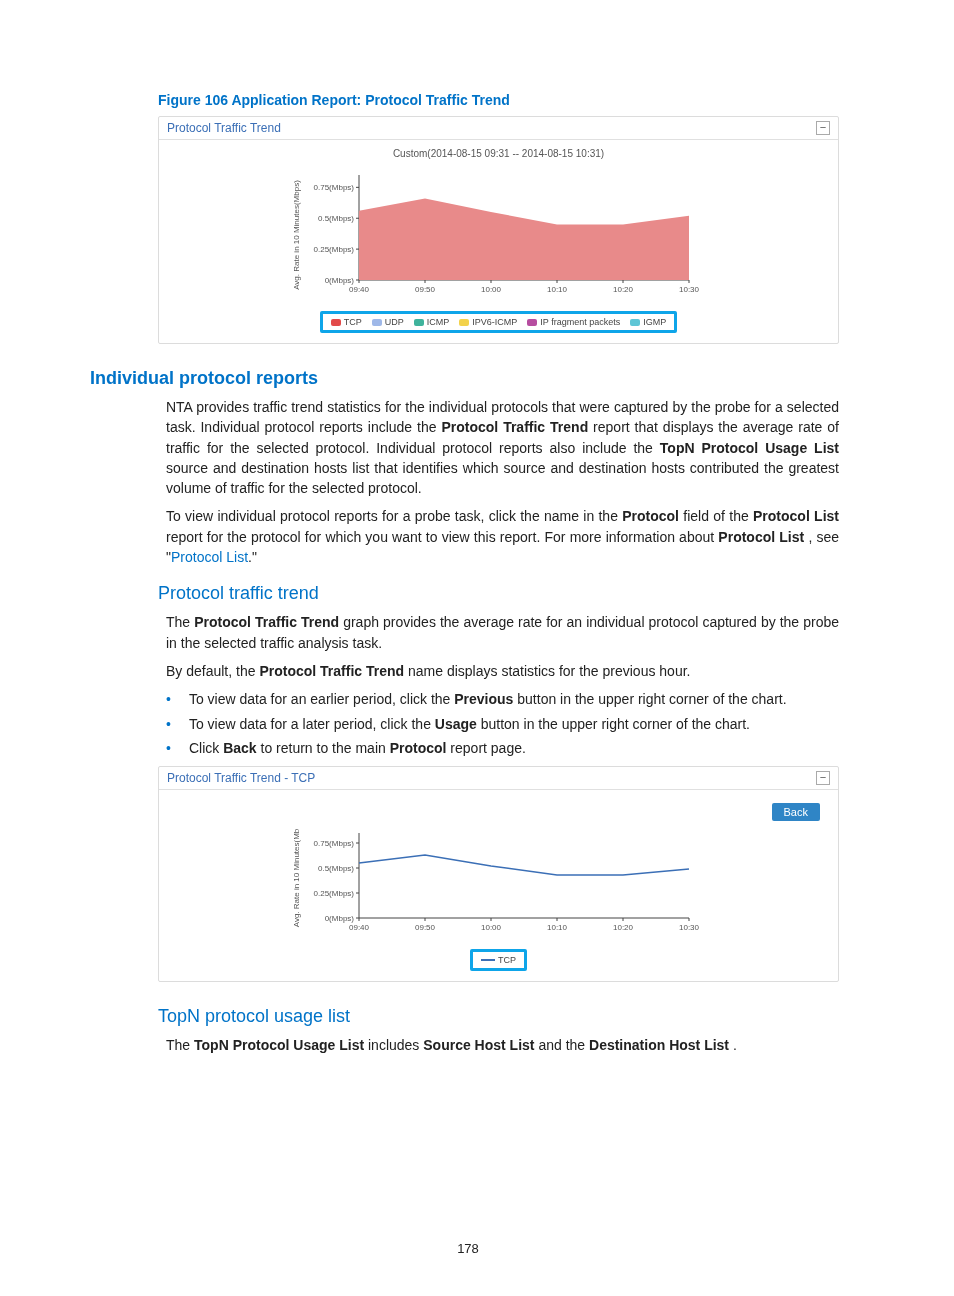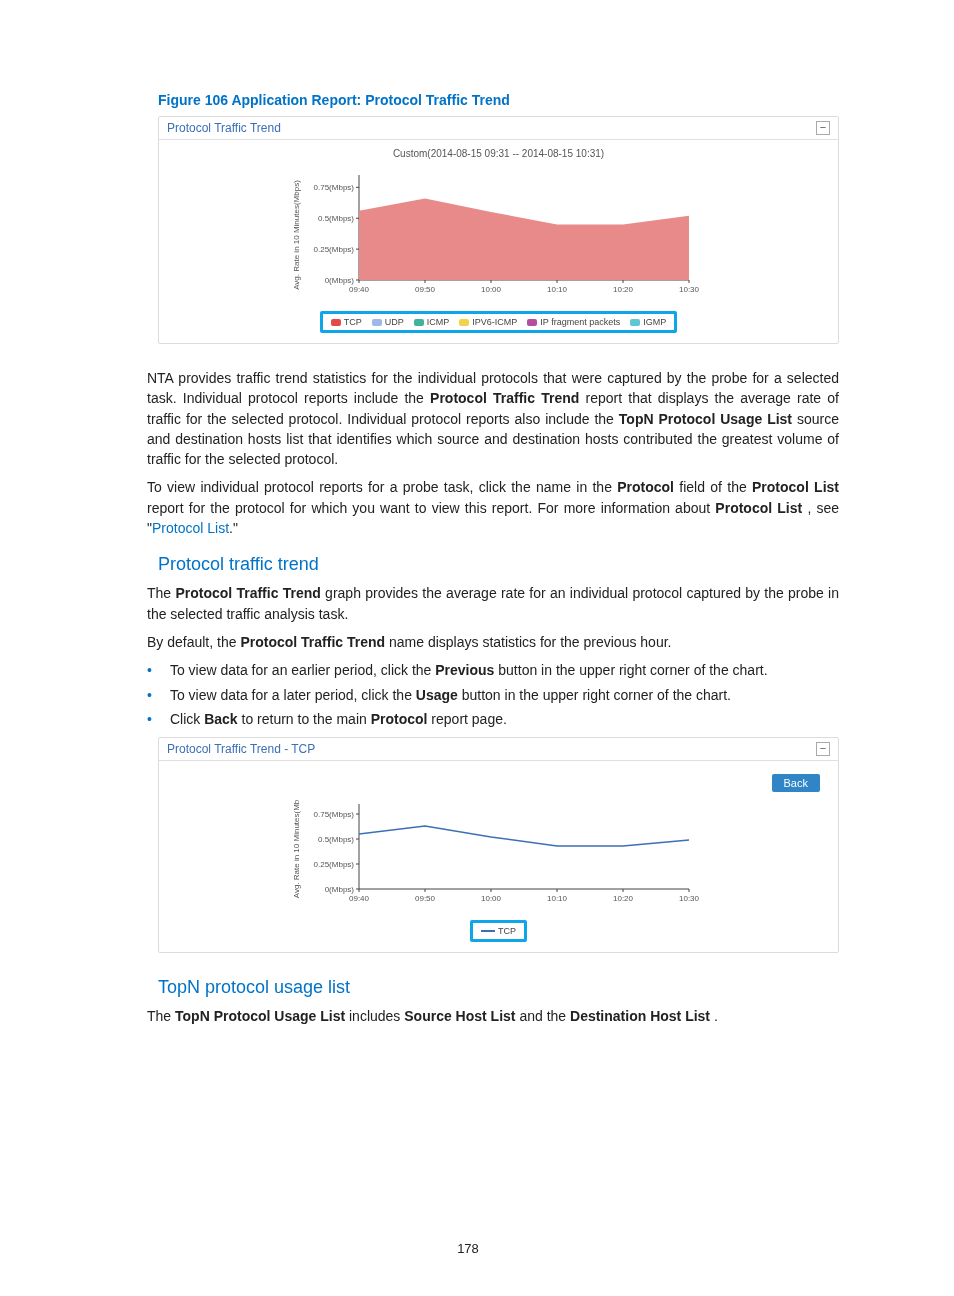--- a/index.html
+++ b/index.html
@@ -103,21 +103,21 @@
   }
   h3.sub {
     color: #0073c8;
     font-size: 18px;
     font-weight: normal;
     margin: 16px 0 6px 68px;
   }
   p.body, ul.body {
     font-size: 14px;
     line-height: 1.45;
-    margin: 8px 0 8px 57px;
+    margin: 8px 0 8px 76px;
     text-align: justify;
   }
   .bold { font-weight: bold; }
   a.link { color: #0073c8; text-decoration: none; }
   ul.body { list-style: none; padding-left: 0; }
   ul.body li { display: flex; gap: 18px; margin: 4px 0; }
   ul.body li .bullet { color: #0073c8; font-size: 14px; line-height: 1.45; }
   .pagenum {
     position: absolute;
     bottom: 40px;
@@ -197,20 +197,21 @@
           <span>IP fragment packets</span>
         </div>
         <div class="legend-item">
           <span class="swatch" style="background:#5fc6d6"></span>
           <span>IGMP</span>
         </div>
       </div>
     </div>
   </div>
 
+  <h2 class="section">Individual protocol reports</h2>
 
   <p class="body">
     <span>NTA provides traffic trend statistics for the individual protocols that were captured by the probe for a selected task. Individual protocol reports include the </span>
     <span class="bold">Protocol Traffic Trend</span>
     <span> report that displays the average rate of traffic for the selected protocol. Individual protocol reports also include the </span>
     <span class="bold">TopN Protocol Usage List</span>
     <span> source and destination hosts list that identifies which source and destination hosts contributed the greatest volume of traffic for the selected protocol.</span>
   </p>
 
   <p class="body">

